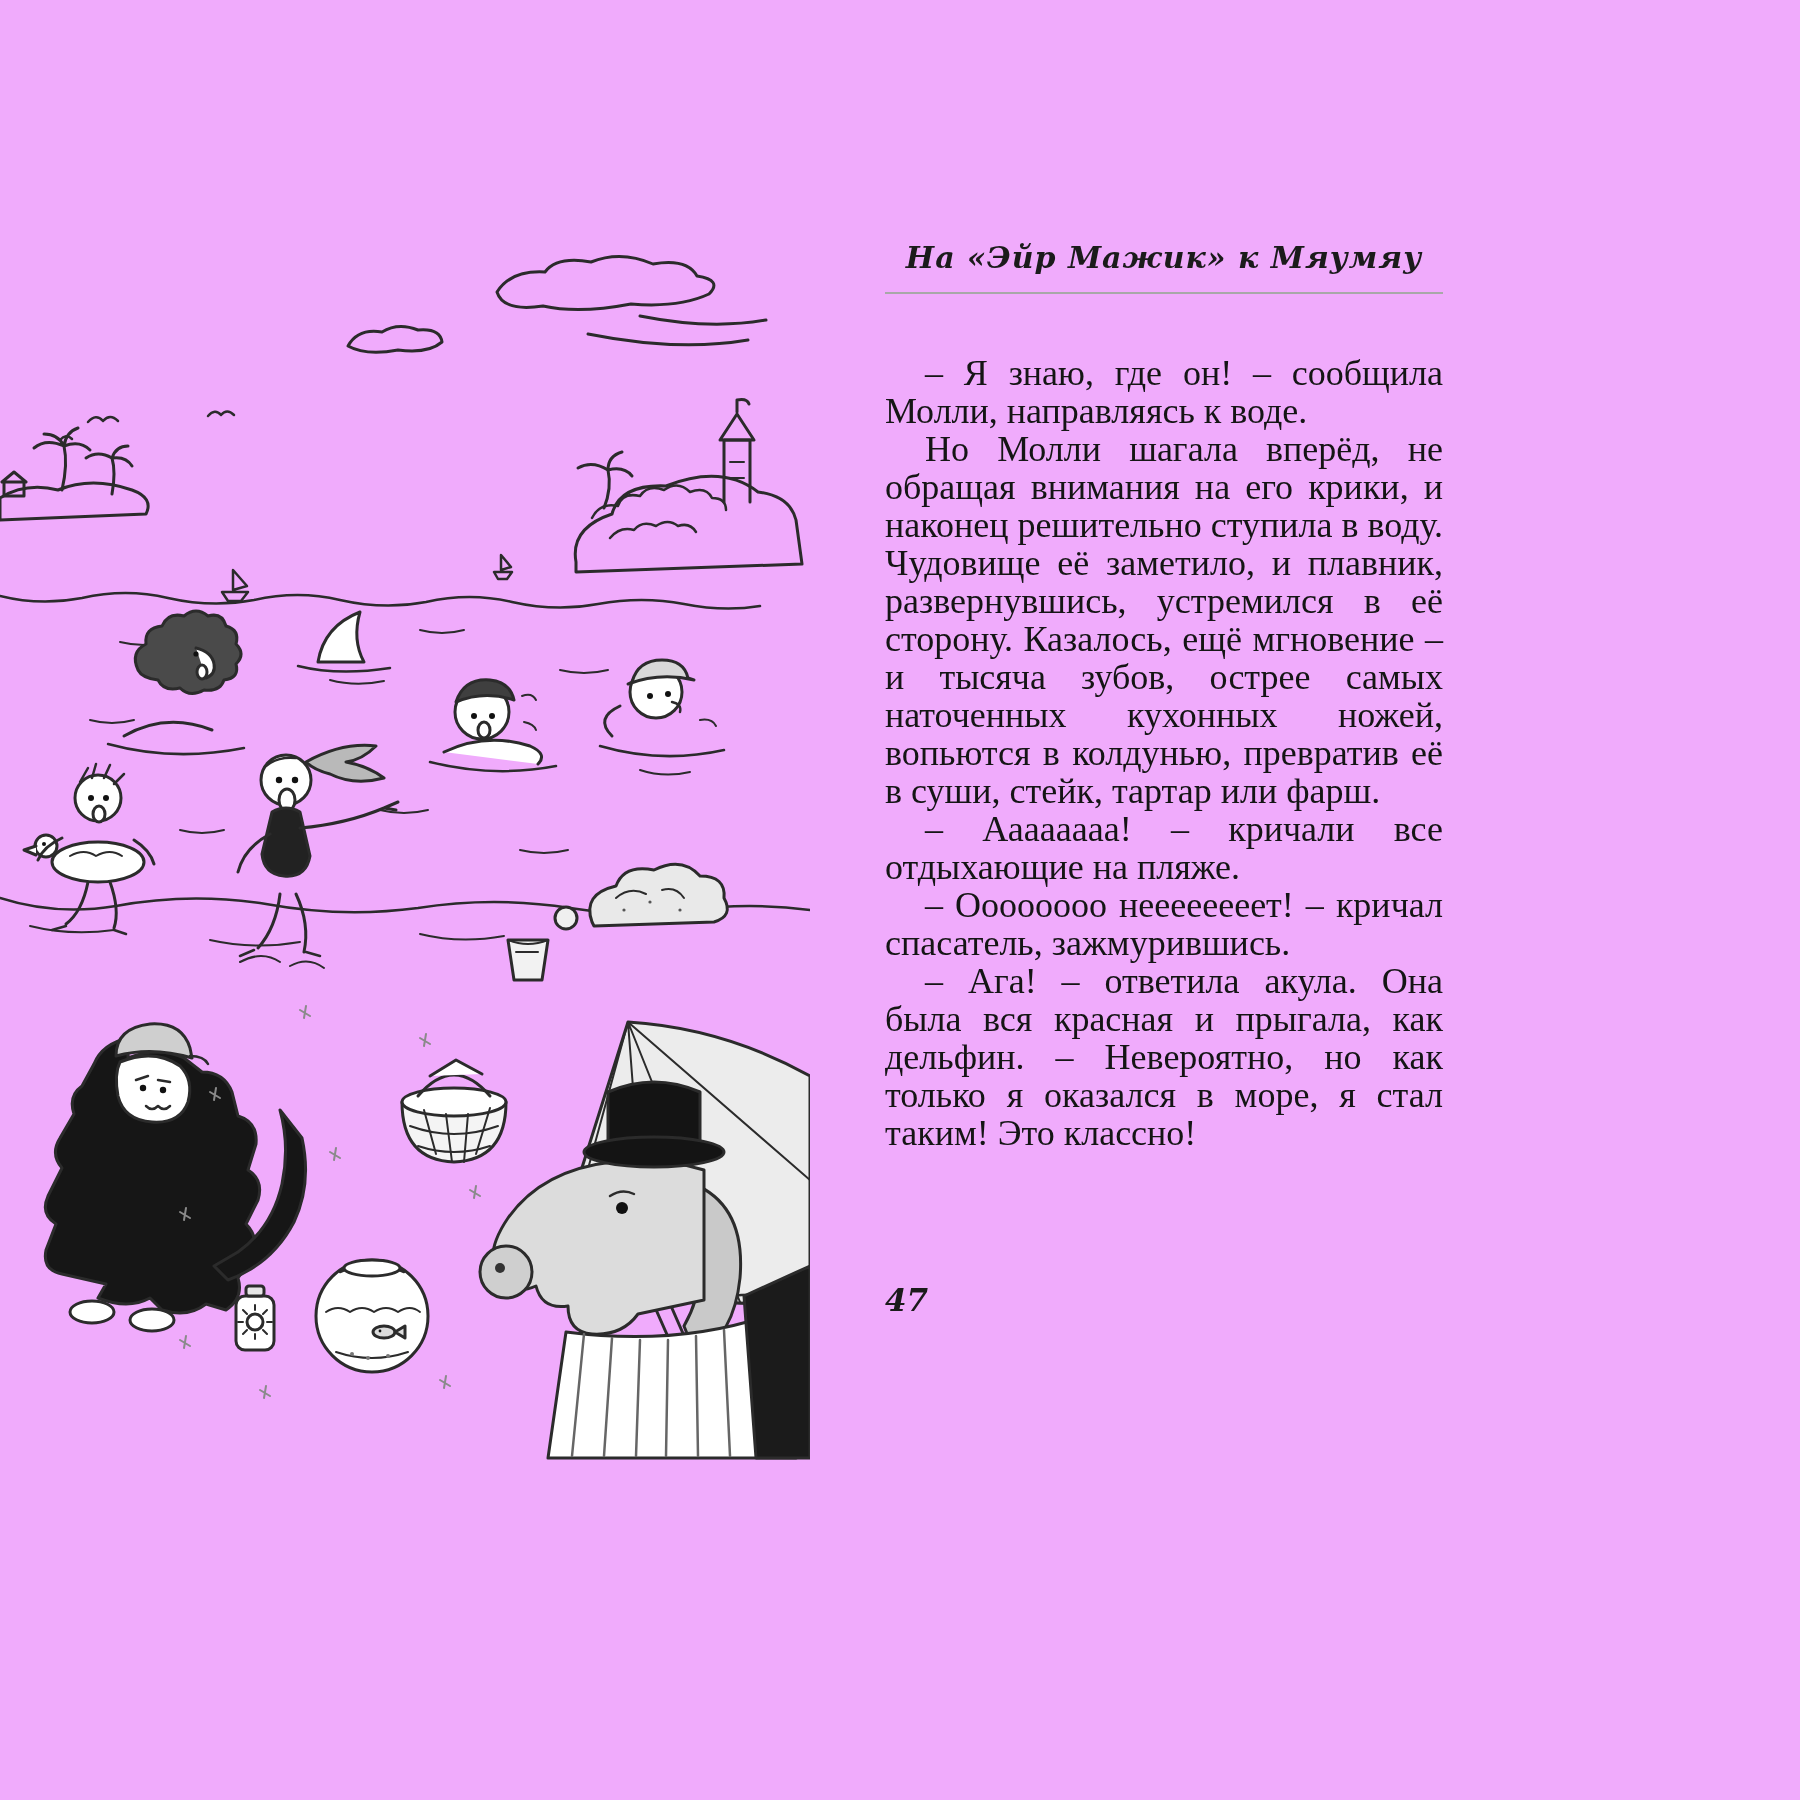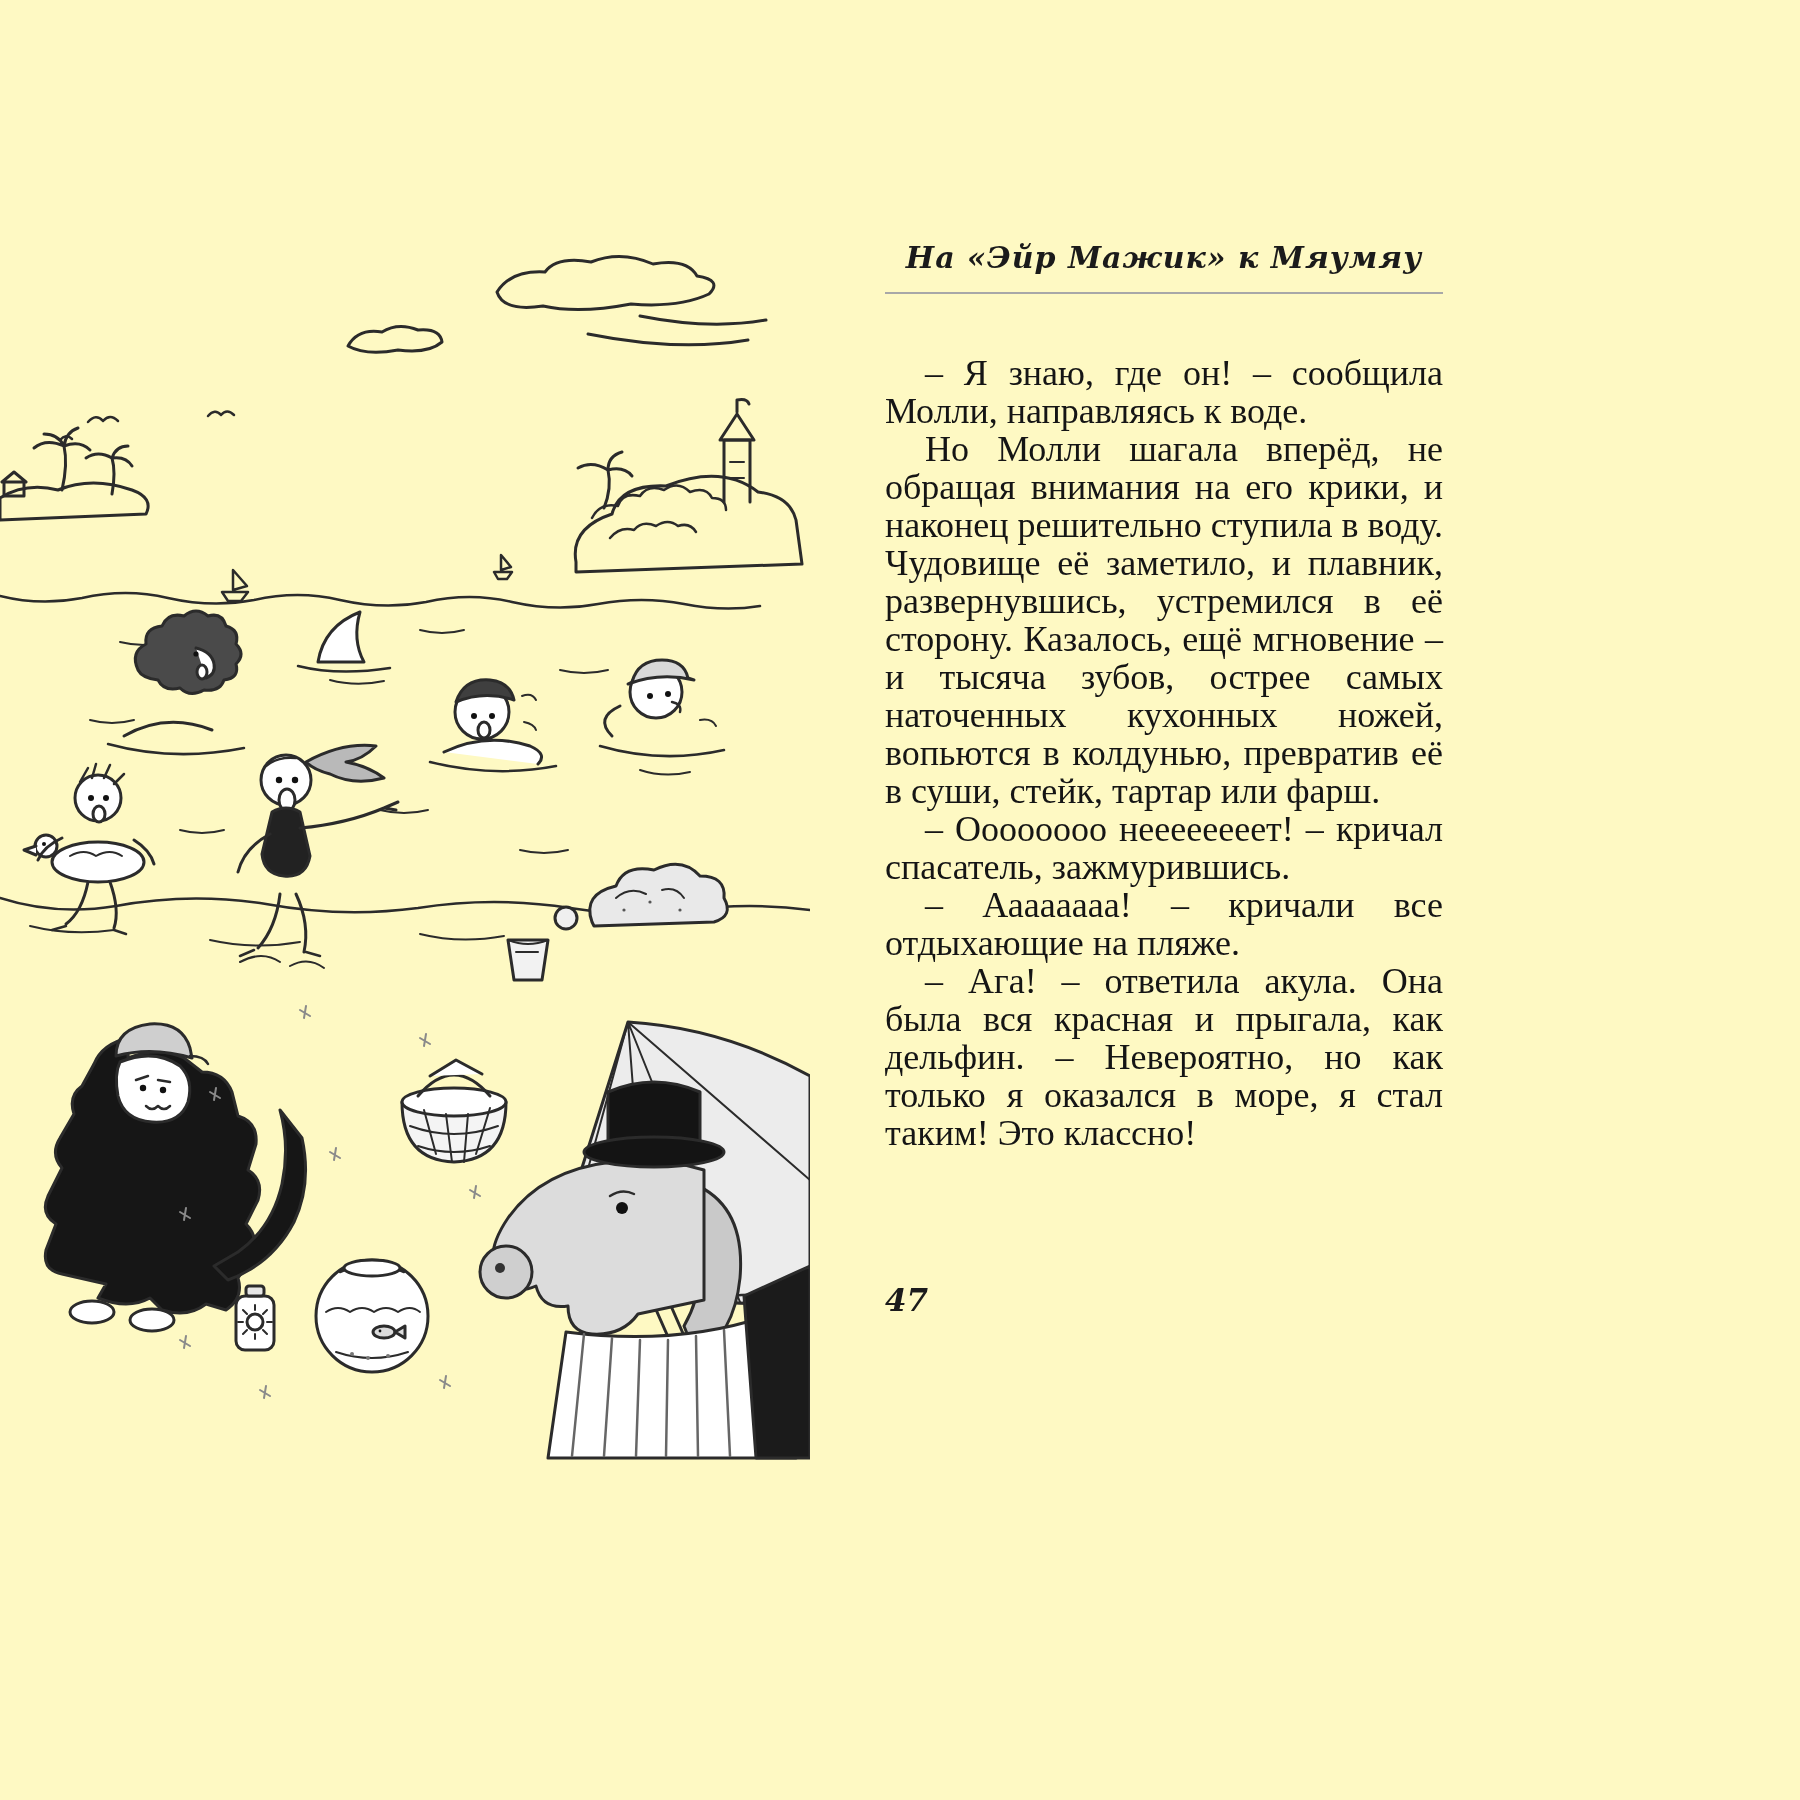--- a/index.html
+++ b/index.html
@@ -6,21 +6,21 @@
     margin: 0;
     padding: 0;
     background: #ffffff;
     font-family: "Liberation Serif", serif;
     color: #151515;
   }
   .spread {
     position: relative;
     width: 1800px;
     height: 1800px;
-    background: #fef9c3;
+    background: #f0abfc;
     overflow: hidden;
   }
   .illustration {
     position: absolute;
     left: 0;
     top: 250px;
     width: 810px;
     height: 1210px;
   }
   .illustration svg { width: 100%; height: 100%; display: block; }
@@ -290,21 +290,21 @@
       </g>
     </svg>
   </div>
 
   <div class="text-page">
     <div class="chapter-header">На «Эйр Мажик» к Мяумяу</div>
     <hr class="rule">
     <div class="body-text">
       <p>– Я знаю, где он! – сообщила Молли, направляясь к воде.</p>
       <p>Но Молли шагала вперёд, не обращая внимания на его крики, и наконец решительно ступила в воду. Чудовище её заметило, и плавник, развернувшись, устремился в её сторону. Казалось, ещё мгновение – и тысяча зубов, острее самых наточенных кухонных ножей, вопьются в колдунью, превратив её в суши, стейк, тартар или фарш.</p>
+      <p>– Аааааааа! – кричали все отдыхающие на пляже.</p>
       <p>– Оооооооо неееееееет! – кричал спасатель, зажмурившись.</p>
-      <p>– Аааааааа! – кричали все отдыхающие на пляже.</p>
       <p>– Ага! – ответила акула. Она была вся красная и прыгала, как дельфин. – Невероятно, но как только я оказался в море, я стал таким! Это классно!</p>
     </div>
   </div>
 
   <div class="page-number">47</div>
 
 </div>
 
 </body></html>

